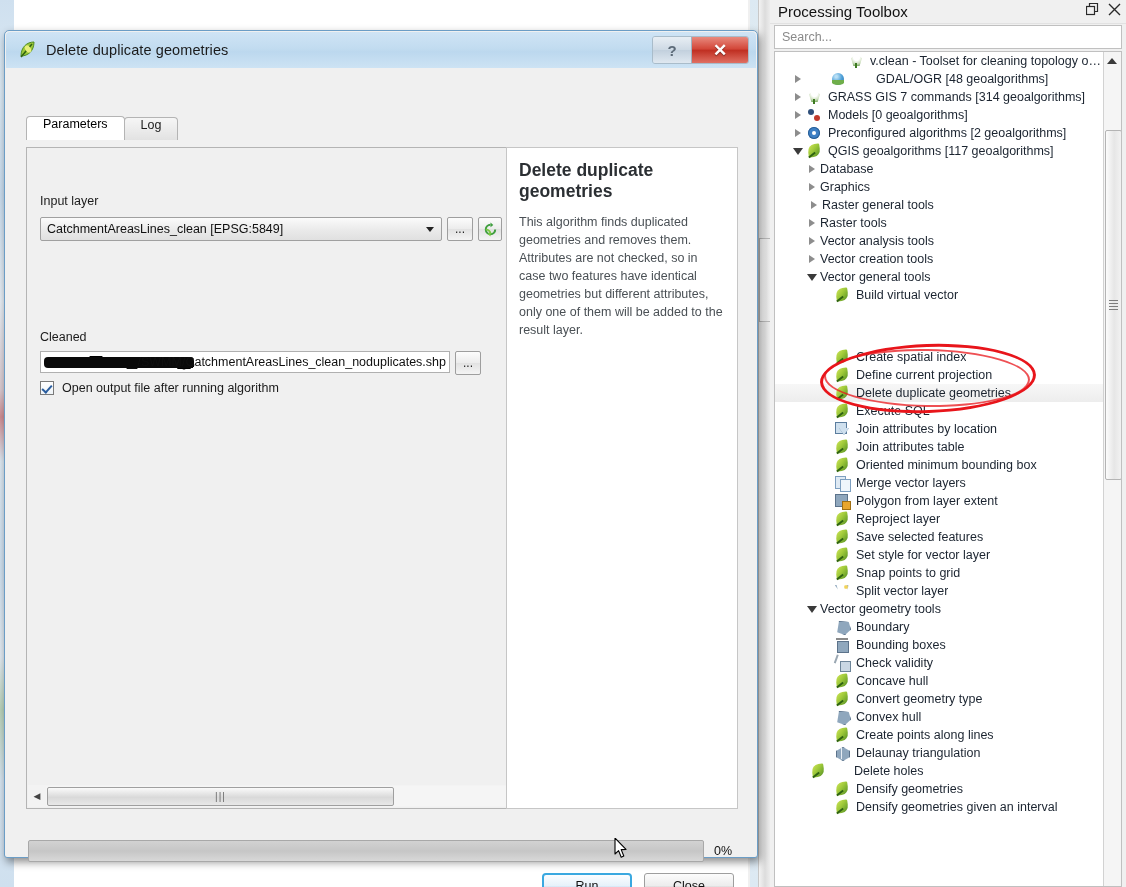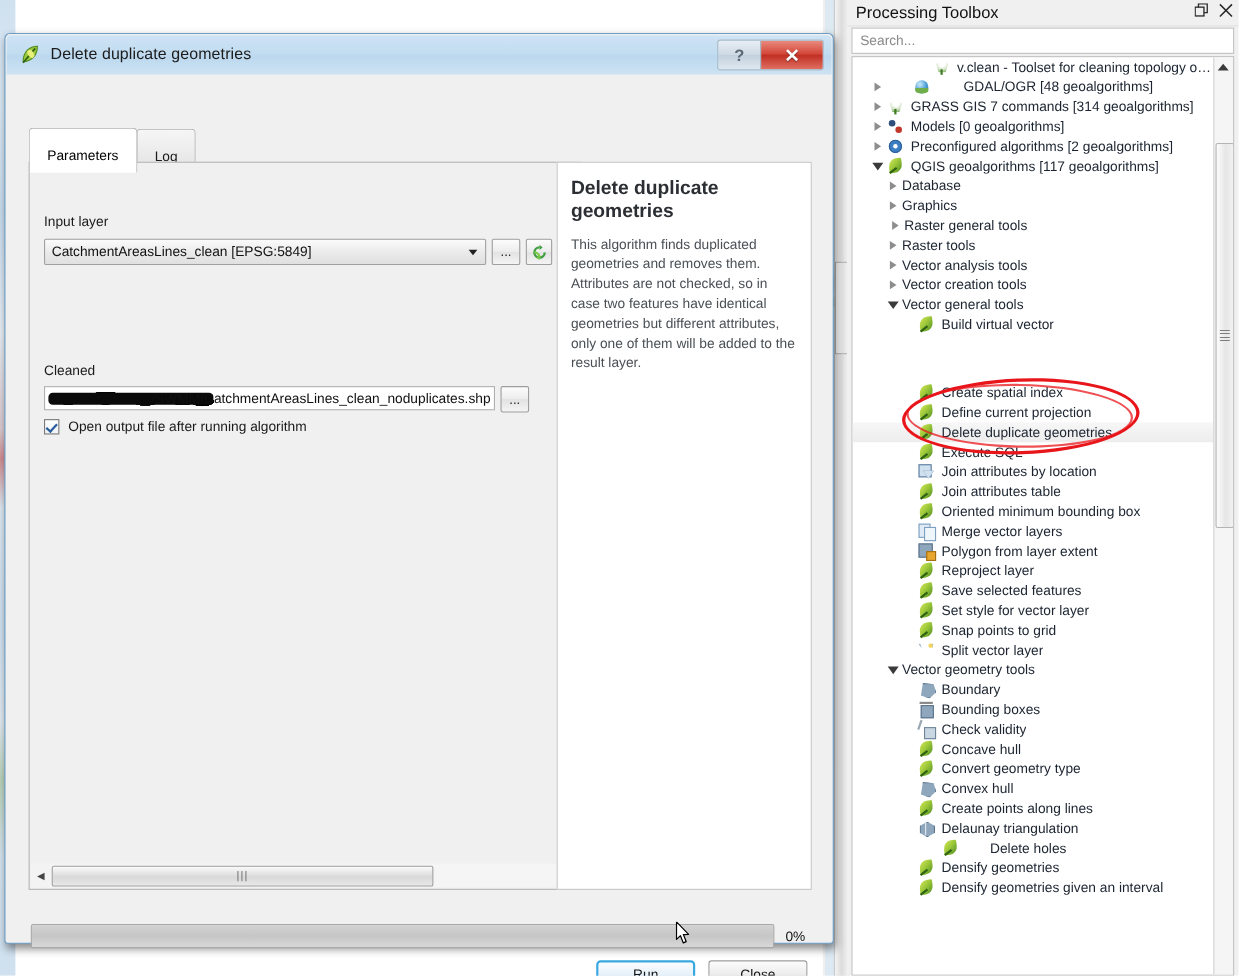--- a/index.html
+++ b/index.html
@@ -96,21 +96,21 @@
   }
 
   .dlg-body {
     position: absolute; left: 1px; top: 37px; right: 1px; bottom: 1px;
     background: #f0f0f0; border-radius: 0 0 3px 3px;
   }
 
   
   .tabs-row { position: absolute; left: 20px; top: 48px; display: flex; align-items: flex-end; }
   .tab {
-    padding: 17px 16px 8px 16px; font-size: 12.5px; color: #1b1b1b;
+    padding: 0 16px 8px 16px; font-size: 12.5px; color: #1b1b1b;
     border: 1px solid #b4b4b4; border-bottom: none;
     border-radius: 4px 4px 0 0; background: linear-gradient(180deg,#f6f6f6,#e2e2e2);
     margin-right: -1px;
     text-align: center;
   }
   .tab.active {
     background: #ffffff; color: #000; padding-bottom: 9px;
     border-color: #b4b4b4; position: relative; z-index: 3;
   }
 
@@ -762,21 +762,21 @@
           <div class="tree-row" style="padding-left: 46px;">
             <span class="twisty"></span>
             <span class="t-icon ico-leaf"></span>
             <span class="t-label">Create points along lines</span>
           </div>
           <div class="tree-row" style="padding-left: 46px;">
             <span class="twisty"></span>
             <span class="t-icon ico-delaunay"></span>
             <span class="t-label">Delaunay triangulation</span>
           </div>
-          <div class="tree-row" style="padding-left: 46px; gap: 22px;">
+          <div class="tree-row" style=" gap: 22px;">
             <span class="twisty"></span>
             <span class="t-icon ico-leaf"></span>
             <span class="t-label">Delete holes</span>
           </div>
           <div class="tree-row" style="padding-left: 46px;">
             <span class="twisty"></span>
             <span class="t-icon ico-leaf"></span>
             <span class="t-label">Densify geometries</span>
           </div>
           <div class="tree-row" style="padding-left: 46px;">

